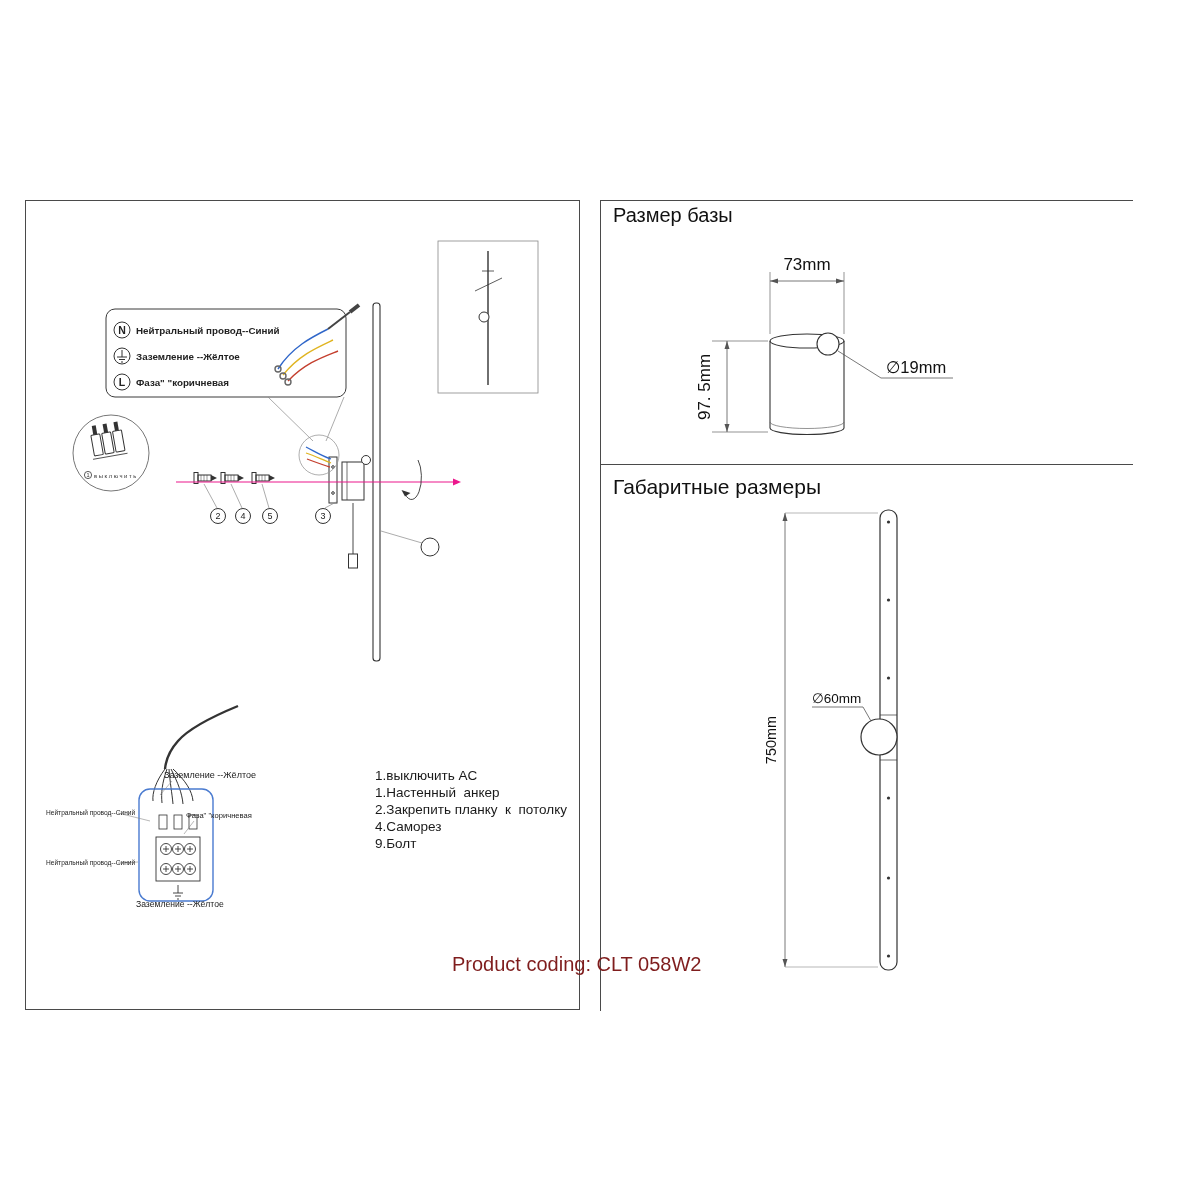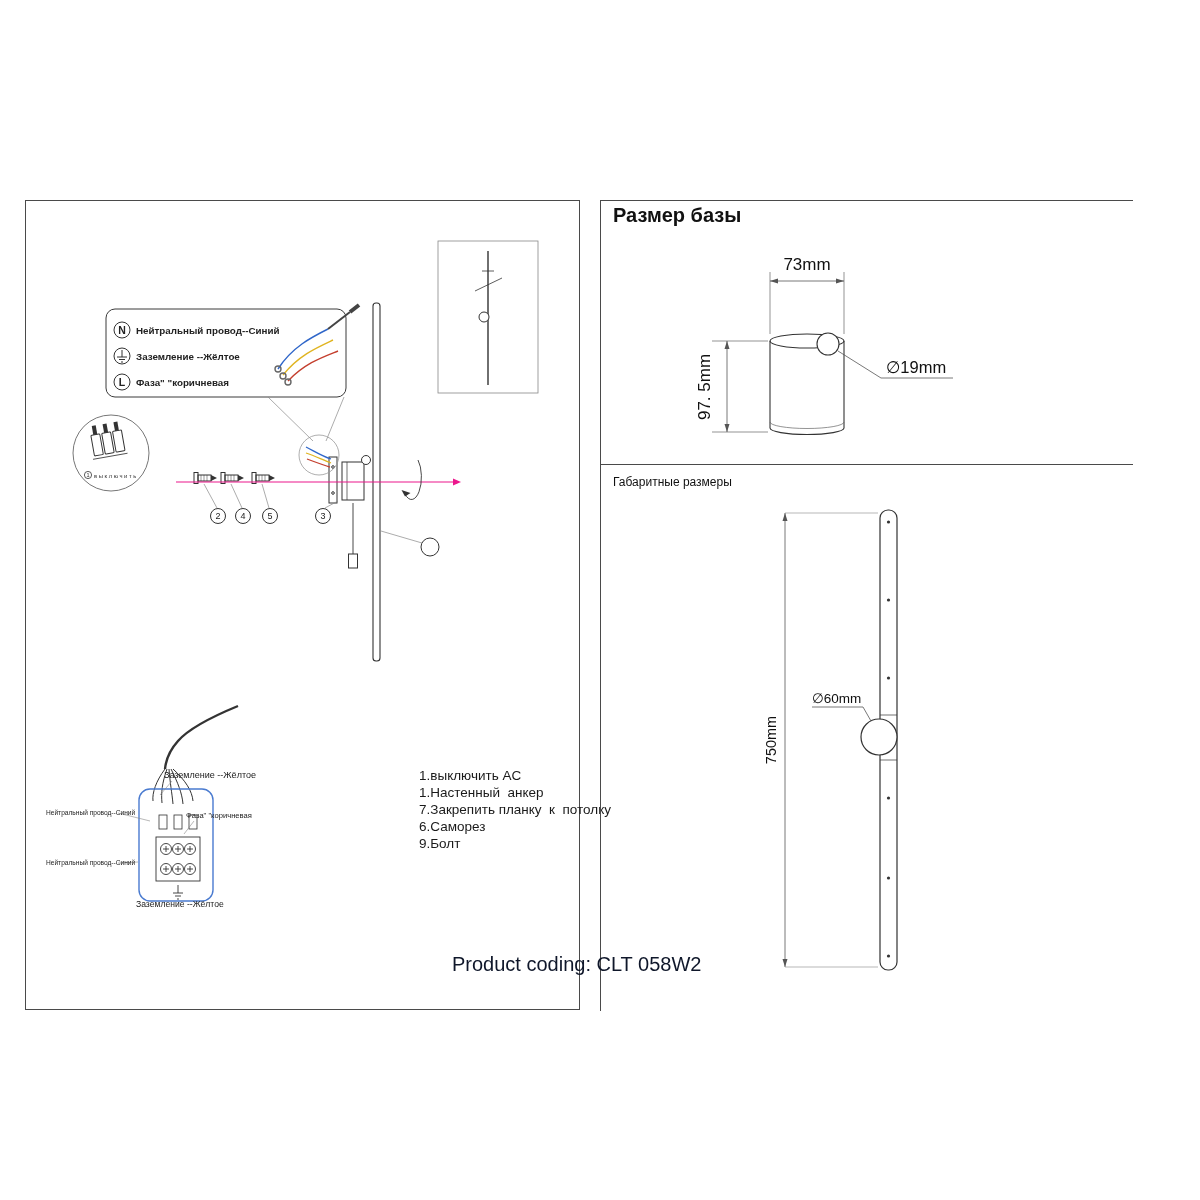--- a/index.html
+++ b/index.html
@@ -6,28 +6,28 @@
   .stage{
     position:relative;width:1200px;height:1200px;background:#ffffff;overflow:hidden;
     font-family:"Liberation Sans","DejaVu Sans",sans-serif;color:#111;
   }
   .left-panel{
     position:absolute;left:25px;top:200px;width:555px;height:810px;
     border:1px solid #4a4a4a;box-sizing:border-box;
   }
   .left-panel svg{position:absolute;left:0;top:0;}
   .steps{position:absolute;left:375px;top:767px;font-size:13.5px;line-height:17px;color:#1a1a1a;}
-  .steps div{white-space:pre;margin-left:44px;}
-  .product-coding{position:absolute;left:452px;top:953px;font-size:20px;color:#0f172a;}
+  .steps div{white-space:pre;}
+  .product-coding{position:absolute;left:452px;top:953px;font-size:20px;color:#7f1d1d;}
   .vline{position:absolute;left:600px;top:200px;width:1px;height:811px;background:#4a4a4a;}
   .hline{position:absolute;background:#4a4a4a;height:1px;}
   .hline.top{left:600px;top:200px;width:533px;}
   .hline.mid{left:600px;top:464px;width:533px;}
-  .base-title{position:absolute;left:613px;top:204px;font-size:20px;color:#111;font-weight:bold;}
-  .overall-title{position:absolute;left:613px;top:475px;font-size:12px;color:#111;}
+  .base-title{position:absolute;left:613px;top:204px;font-size:20px;color:#111;}
+  .overall-title{position:absolute;left:613px;top:475px;font-size:21px;color:#111;}
   .right-svg{position:absolute;left:600px;top:200px;}
   svg text{font-family:"Liberation Sans","DejaVu Sans",sans-serif;}
 </style>
 </head>
 <body>
 
 <div class="stage">
 
   <div class="left-panel">
     <svg width="553" height="808" viewBox="0 0 553 808">
@@ -208,22 +208,22 @@
         <text x="160" y="617" font-size="7.6" fill="#222">Фаза" "коричневая</text>
         <text x="20" y="664" font-size="6.6" fill="#222">Нейтральный провод--Синий</text>
         <text x="110" y="706" font-size="8.6" fill="#222">Заземление --Жёлтое</text>
       </g>
     </svg>
   </div>
 
   <div class="steps">
     <div>1.выключить AC</div>
     <div>1.Настенный  анкер</div>
-    <div>7.Закрепить планку  к  потолку</div>
-    <div>6.Саморез</div>
+    <div>2.Закрепить планку  к  потолку</div>
+    <div>4.Саморез</div>
     <div>9.Болт</div>
   </div>
 
   <div class="vline"></div>
   <div class="hline top"></div>
   <div class="hline mid"></div>
 
   <div class="base-title">Размер базы</div>
   <div class="overall-title">Габаритные размеры</div>
 

